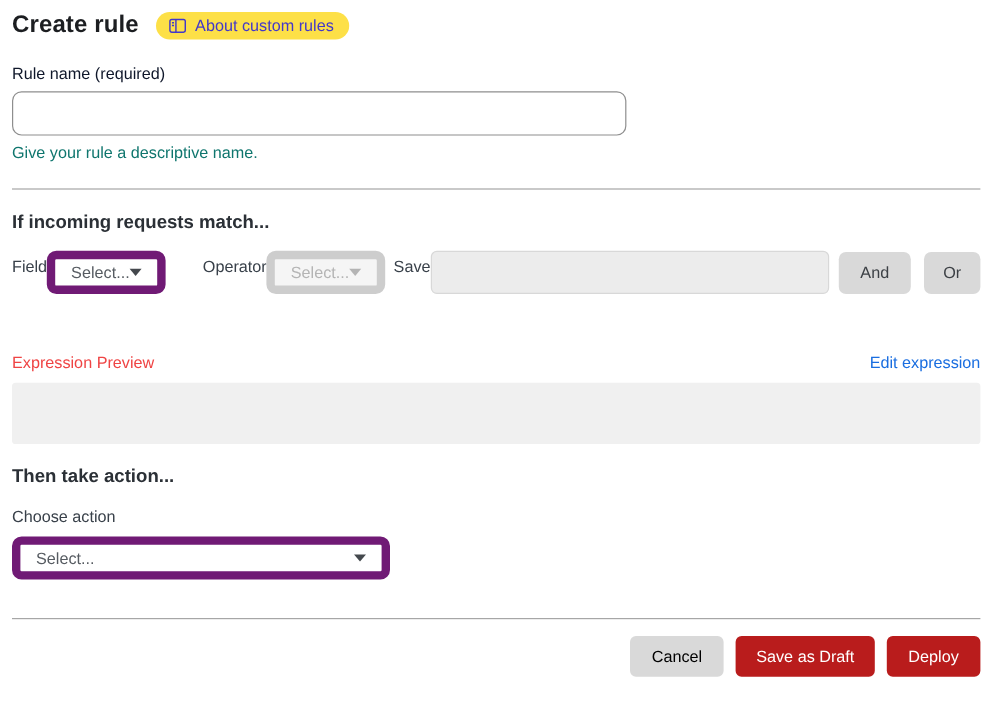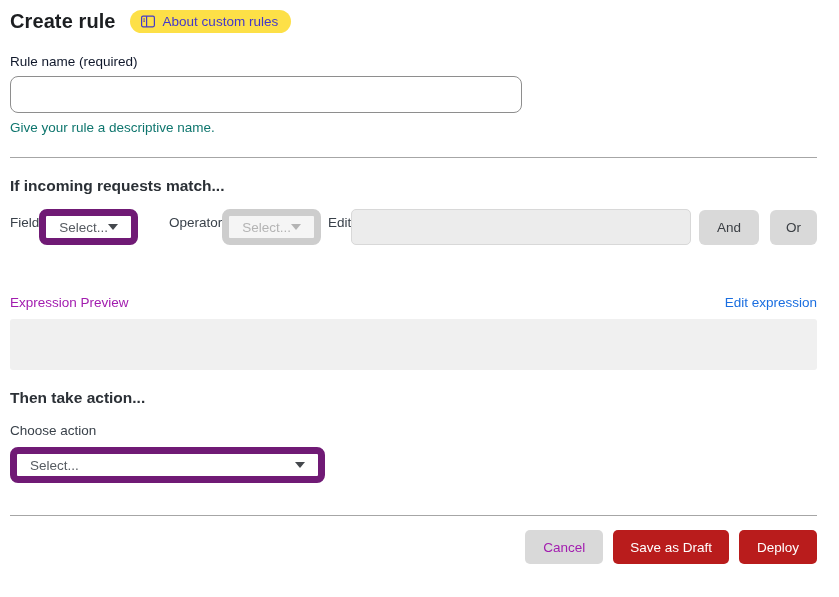--- a/index.html
+++ b/index.html
@@ -68,39 +68,39 @@
     color: #3c4045; font-family: inherit; font-size: 13.5px; cursor: pointer;
     padding: 0 17px; margin-left: 0;
   }
   .conj-btn.and { margin-right: 11px; padding: 0 18px; }
   .conj-btn.or { padding: 0 16px; }
 
   
   .preview-header {
     display: flex; align-items: center; justify-content: space-between; margin-top: 50px;
   }
-  .preview-label { font-size: 13.5px; color: #a21caf; }
+  .preview-label { font-size: 13.5px; color: #ef4444; }
   .edit-link { font-size: 13.5px; color: #1a6ee0; text-decoration: none; cursor: pointer; }
   .preview-box {
     margin-top: 9px; height: 51px; background: #f0f0f0; border-radius: 3px;
     font-size: 13px; color: #555; padding: 8px 12px;
   }
 
   
   .action-select { width: 315px; margin-top: 8px; }
 
   .divider-bottom { border: none; border-top: 1px solid #a6a6a6; margin-top: 32px; }
 
   
   .footer-row { display: flex; justify-content: flex-end; align-items: center; gap: 10px; margin-top: 14px; }
   .btn {
     height: 34px; border: none; border-radius: 5px; font-family: inherit;
     font-size: 13.5px; cursor: pointer; padding: 0 16px;
   }
-  .btn-gray { background: #d9d9d9; color: #a21caf; padding: 0 18px; }
+  .btn-gray { background: #d9d9d9; color: #000000; padding: 0 18px; }
   .btn-blue { background: #b91c1c; color: #ffffff; }
   .btn-draft { padding: 0 17px; }
   .btn-deploy { padding: 0 18px; }
 </style>
 </head>
 <body>
 
 <div class="page">
 
   <div class="header-row">
@@ -137,21 +137,21 @@
 
     <div class="match-col col-operator">
       <div class="ctrl-label">Operator</div>
       <div class="select-box disabled">
         <span>Select...</span>
         <span class="caret"></span>
       </div>
     </div>
 
     <div class="match-col col-value">
-      <div class="ctrl-label">Edit</div>
+      <div class="ctrl-label">Save</div>
       <input type="text" class="value-input" disabled="" value="" style="">
     </div>
 
     <button class="conj-btn and">And</button>
     <button class="conj-btn or">Or</button>
   </div>
 
   <div class="preview-header">
     <div class="preview-label">Expression Preview</div>
     <a class="edit-link">Edit expression</a>

